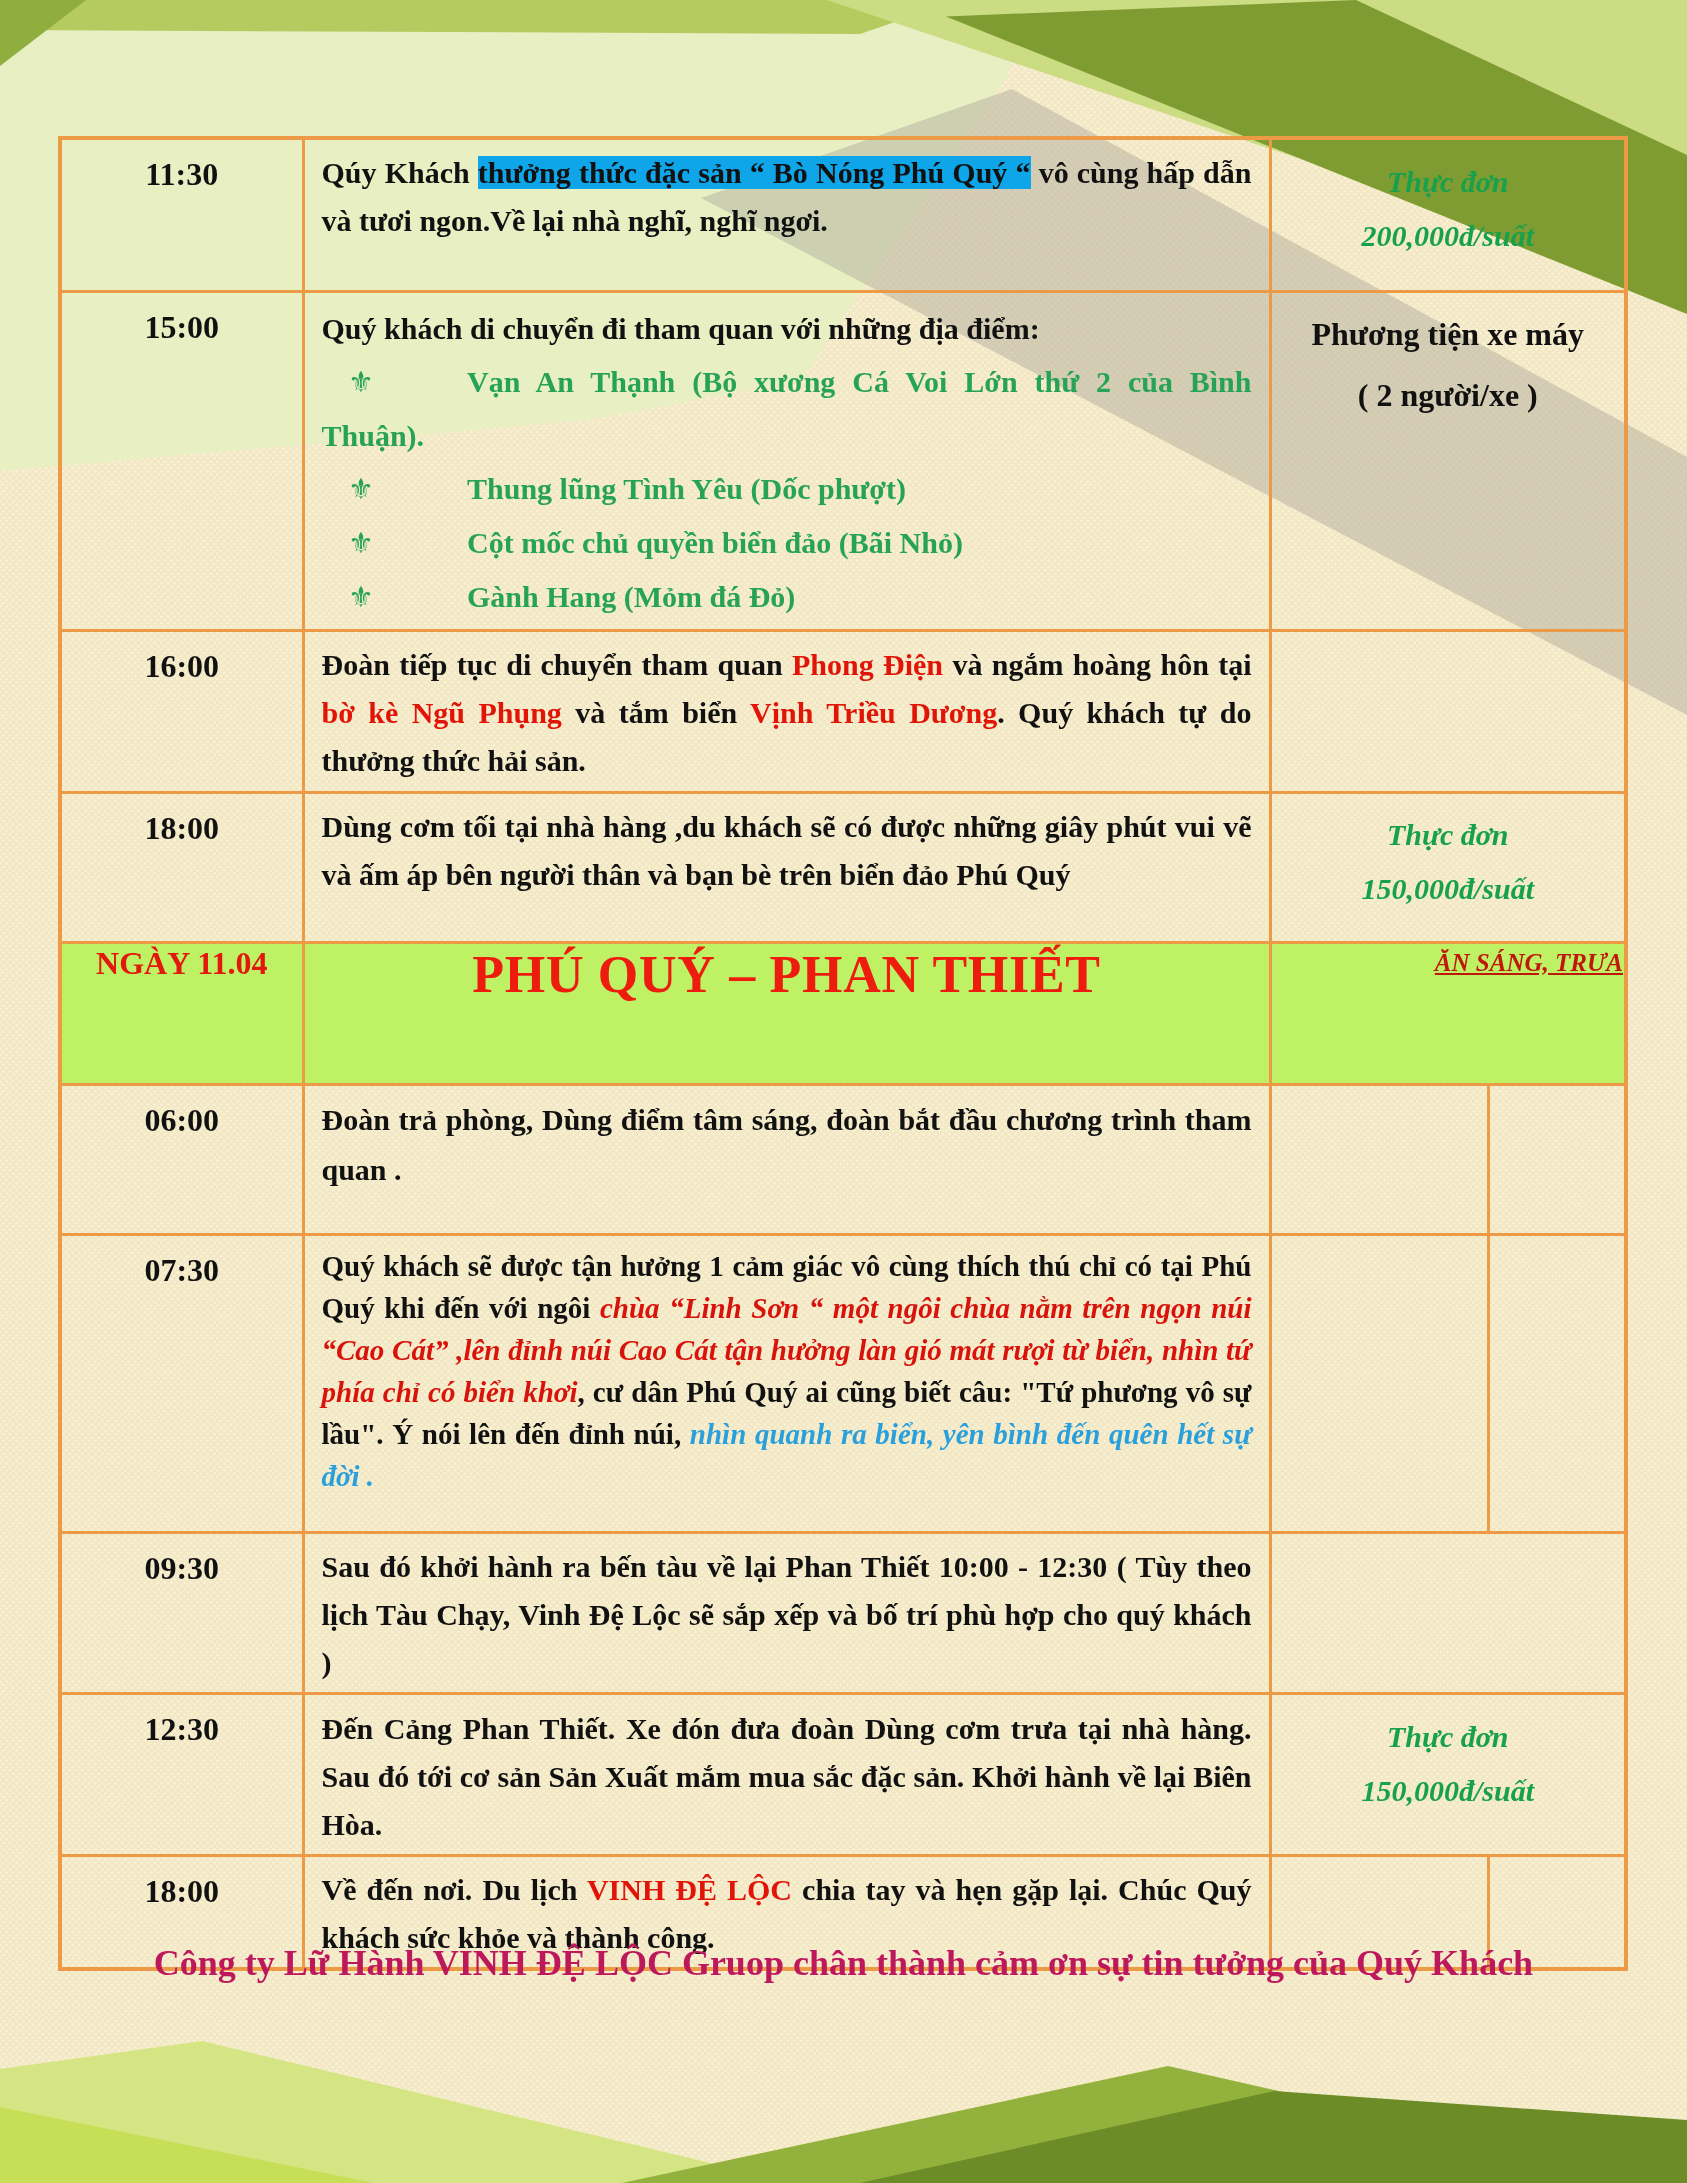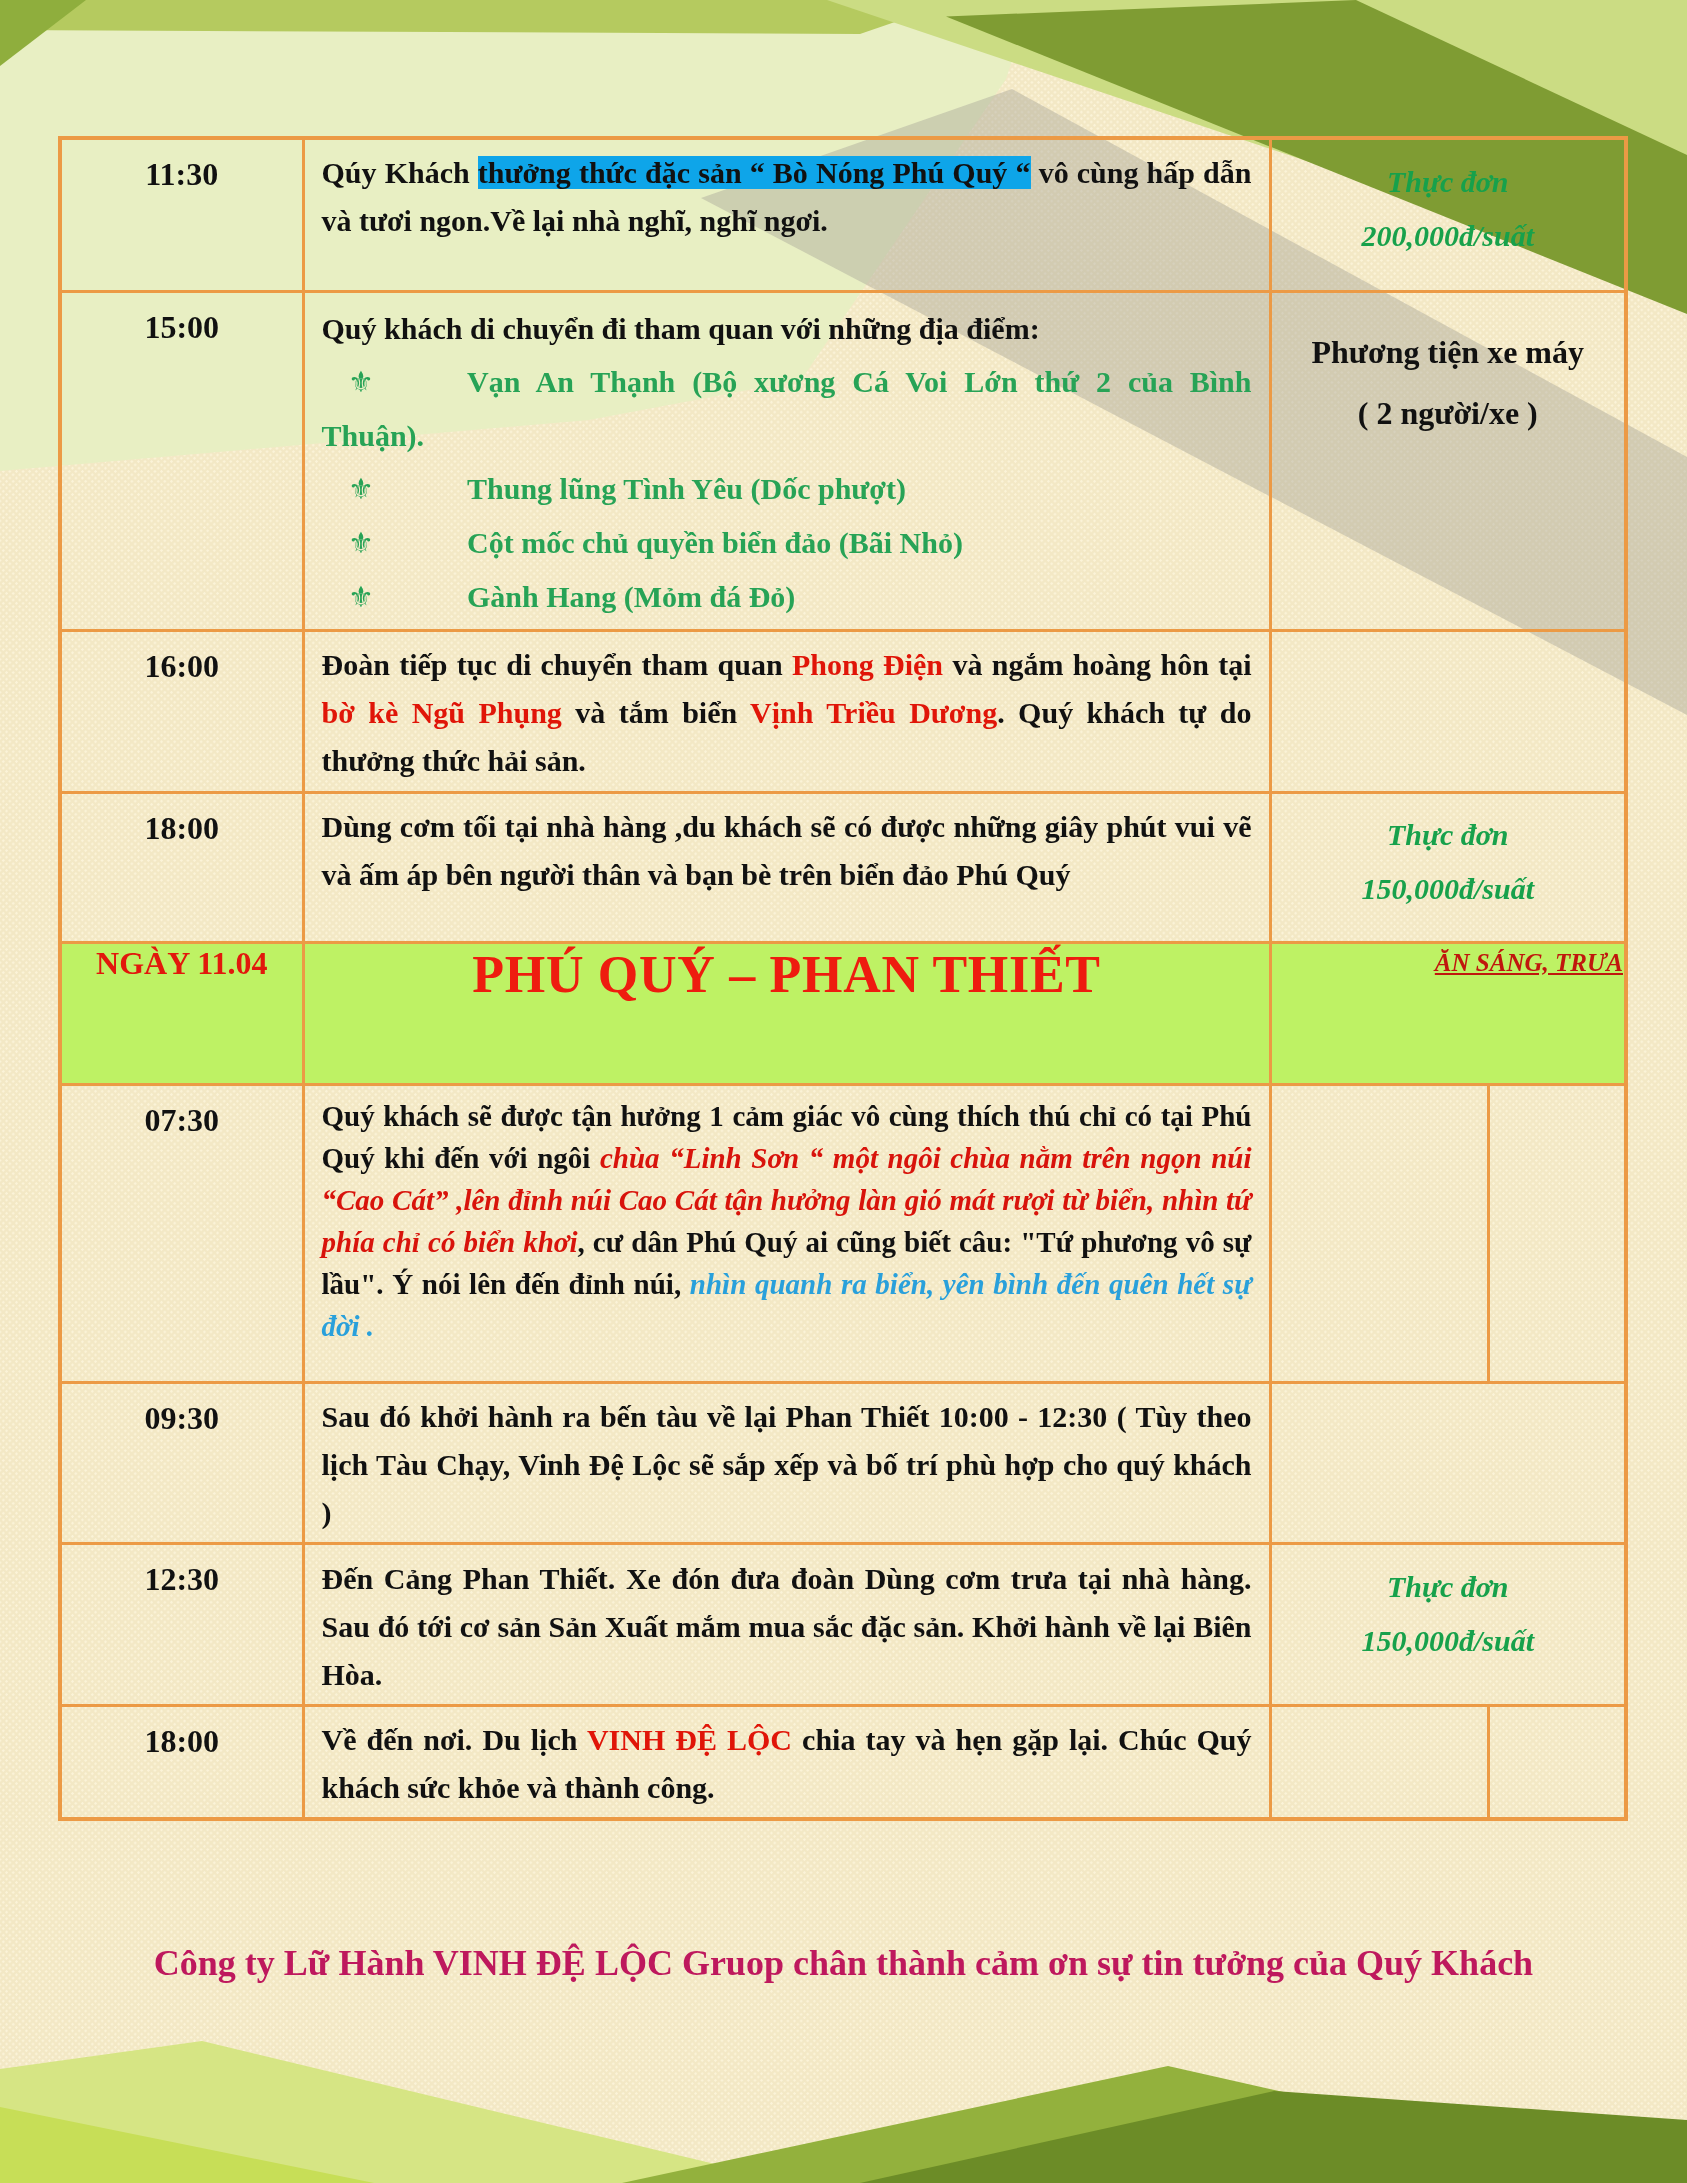--- a/index.html
+++ b/index.html
@@ -25,21 +25,21 @@
   table.itin{position:absolute;left:58px;top:136px;width:1567px;z-index:10;
     border-collapse:collapse;table-layout:fixed;}
   table.itin td{border:3.3px solid #EC9A45;vertical-align:top;overflow:hidden;}
   table.itin{border:4.6px solid #EC9A45;}
   td.tc{font-weight:700;font-size:32px;color:#111;text-align:center;padding-top:16px;}
   td.dc{font-weight:700;font-size:30px;color:#111;text-align:justify;
         padding:9.3px 17px 5.3px 17px;line-height:48px;}
   td.mc{font-weight:700;font-style:italic;font-size:30px;color:#17A14B;
         text-align:center;padding-top:14.6px;line-height:54px;}
   td.nc{font-weight:700;font-size:32px;color:#111;text-align:center;
-        padding-top:29px;line-height:61px;}
+        padding-top:11px;line-height:61px;}
   .hl{background:#0ea5e9;}
   .red{color:#E01508;}
   .redi{color:#D8130B;font-style:italic;}
   .blue{color:#29A0DB;font-style:italic;}
   .green{color:#27A356;}
   .bullet{margin:0;}
   .fleur{color:#27A356;font-family:"DejaVu Sans",sans-serif;font-weight:400;
          margin:0 93px 0 26.5px;font-size:29px;}
   .r2 .dc{line-height:53px;}
   .r7 .dc{font-size:29px;line-height:42px;}
@@ -121,20 +121,26 @@
         <div>150,000đ/suất</div>
       </td>
     </tr>
 
     <tr class="hr" style="height:142px">
       <td class="hday">NGÀY 11.04</td>
       <td class="htitle">PHÚ QUÝ  – PHAN THIẾT</td>
       <td class="hmeal" colspan="2"><span>ĂN SÁNG, TRƯA</span></td>
     </tr>
 
+    <tr class="r6" style="height:150px">
+      <td class="tc">06:00</td>
+      <td class="dc"><span>Đoàn trả phòng, Dùng điểm tâm sáng, đoàn bắt đầu chương trình tham quan .</span></td>
+      <td></td>
+      <td></td>
+    </tr>
 
     <tr class="r7" style="height:298px">
       <td class="tc">07:30</td>
       <td class="dc"><span> Quý khách sẽ được tận hưởng 1 cảm giác vô cùng thích thú chỉ có tại Phú Quý khi đến với ngôi </span><span class="redi">chùa “Linh Sơn “ một ngôi chùa nằm trên ngọn núi “Cao Cát” ,lên đỉnh núi Cao Cát tận hưởng làn gió mát rượi từ biển, nhìn tứ phía chỉ có biển khơi</span><span>, cư dân Phú Quý ai cũng biết câu: "Tứ phương vô sự lầu". Ý nói lên đến đỉnh núi, </span><span class="blue">nhìn quanh ra biển, yên bình đến quên hết sự đời .</span></td>
       <td></td>
       <td></td>
     </tr>
 
     <tr class="r8" style="height:148px">
       <td class="tc">09:30</td>

